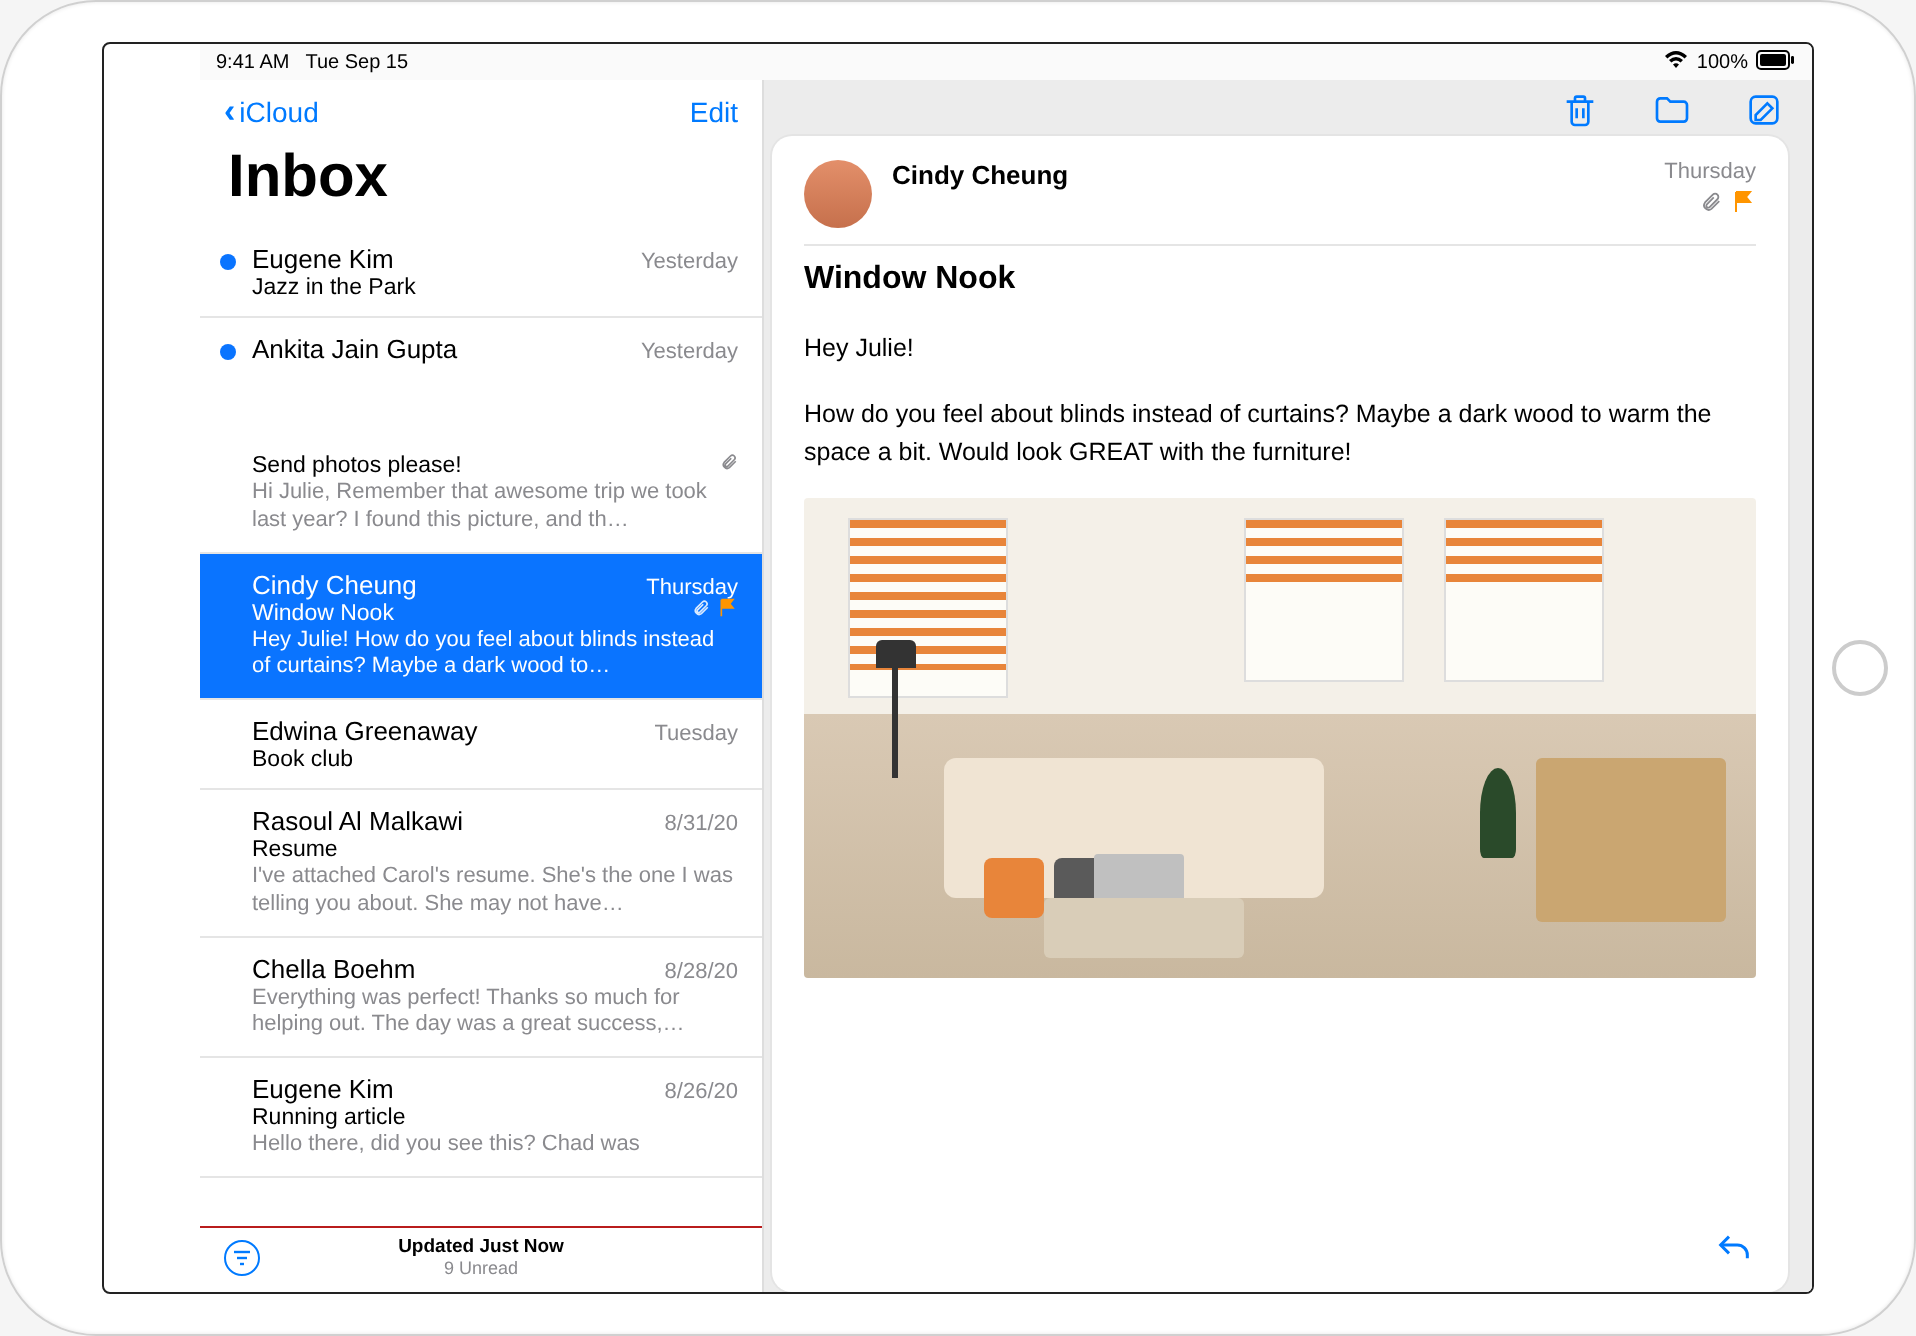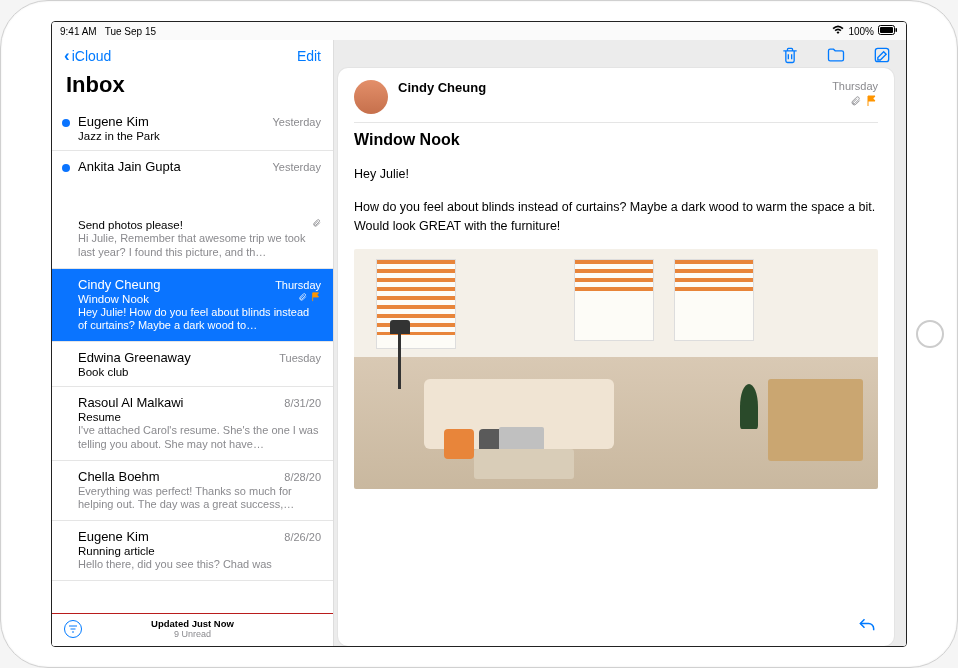--- a/index.html
+++ b/index.html
@@ -34,20 +34,21 @@
       border-radius: 50%;
     }
     .screen {
       flex: 1;
       background: #fff;
       border: 1.5px solid #222;
       border-radius: 4px;
       display: flex;
       flex-direction: column;
       overflow: hidden;
+      padding-left: 48px;
     }
     .status-bar {
       height: 18px;
       display: flex;
       justify-content: space-between;
       align-items: center;
       padding: 0 8px;
       font-size: 10px;
       color: #000;
       background: #fafafa;
@@ -83,21 +84,21 @@
       font-size: 14px;
       font-weight: 400;
     }
     .back-chevron {
       font-size: 17px;
       margin-right: 2px;
       font-weight: 600;
     }
     .edit-link { color: #007aff; font-size: 14px; }
     .inbox-title {
-      font-size: 22px;
+      font-size: 30px;
       font-weight: 700;
       padding: 4px 14px 8px;
       color: #000;
     }
     .message-list {
       flex: 1;
       overflow-y: auto;
     }
     .message-item {
       padding: 8px 12px 8px 26px;

